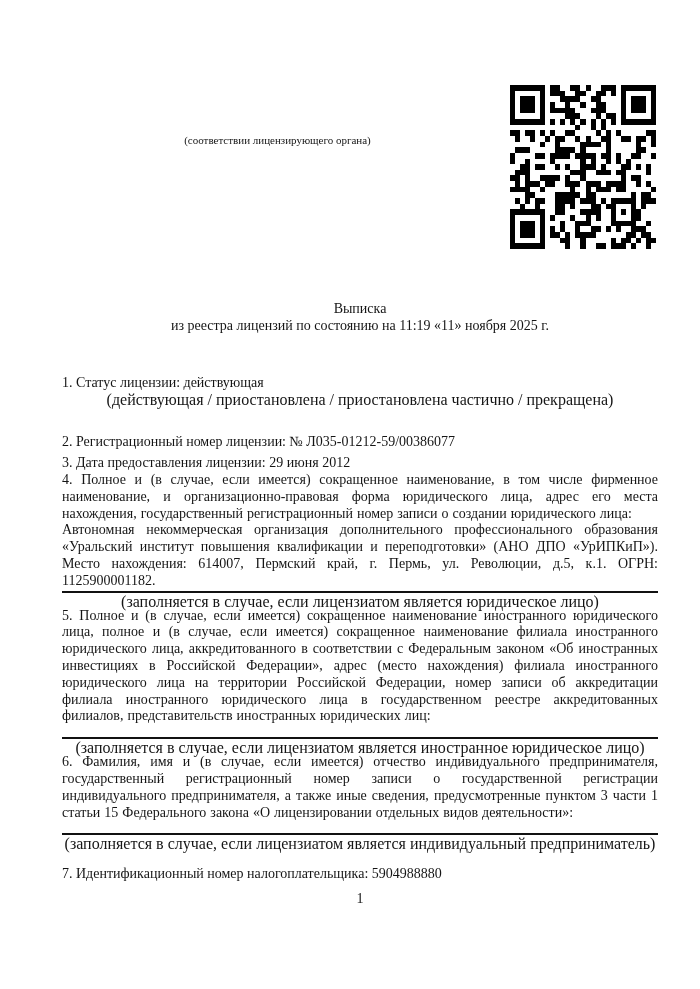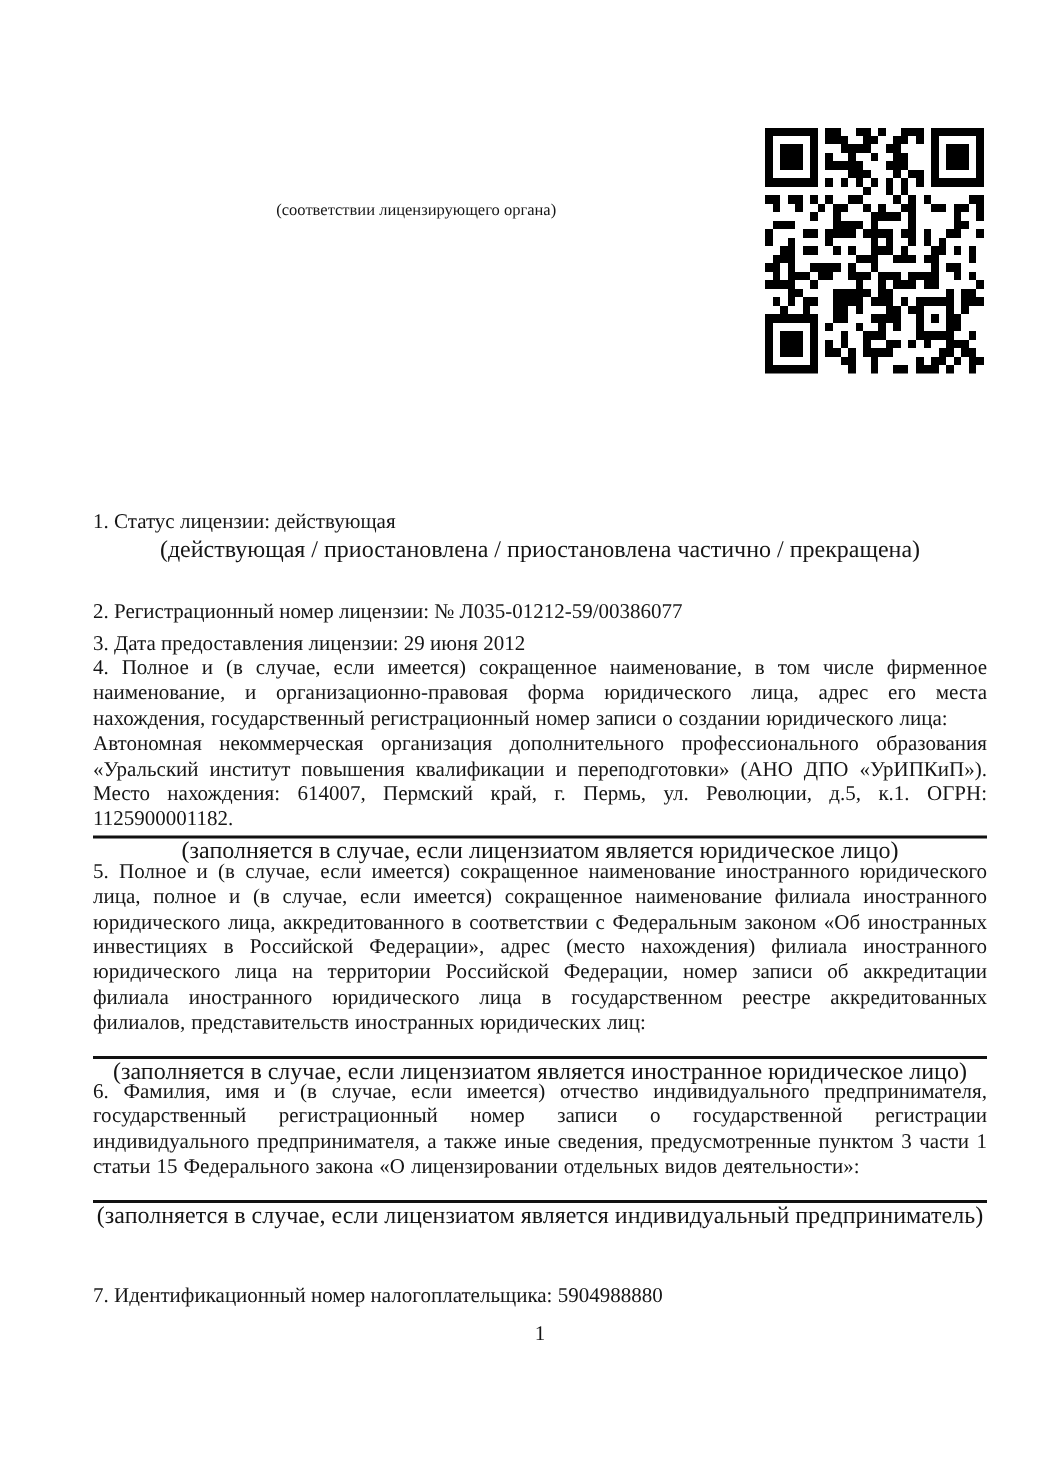--- a/index.html
+++ b/index.html
@@ -65,21 +65,21 @@
   .rule {
     border-top: 2px solid #111111;
     height: 0;
   }
   .r-tight { margin-top: 1px; }
   .r-gap   { margin-top: 12px; }
   .mt16 { margin-top: 28px; }
   .mt17 { margin-top: 17px; }
   .mt19 { margin-top: 4px; }
   .mt24 { margin-top: 24px; }
-  .mt28 { margin-top: 40px; }
+  .mt28 { margin-top: 16px; }
   .mt36 { margin-top: 40px; }
   .page-num {
     text-align: center;
     margin-top: 8px;
   }
 </style>
 </head>
 <body>
 
 <div class="page">
@@ -486,20 +486,24 @@
         <rect x="18" y="28" width="1" height="1"></rect>
         <rect x="20" y="28" width="1" height="1"></rect>
         <rect x="21" y="28" width="1" height="1"></rect>
         <rect x="22" y="28" width="1" height="1"></rect>
         <rect x="24" y="28" width="1" height="1"></rect>
         <rect x="27" y="28" width="1" height="1"></rect>
       </svg></div>
 
   <div class="content">
 
+    <div class="doc-title">
+      <div>Выписка</div>
+      <div>из реестра лицензий по состоянию на 11:19 «11» ноября 2025 г.</div>
+    </div>
 
     <div class="line mt36">1. Статус лицензии: действующая</div>
     <div class="cap">(действующая / приостановлена / приостановлена частично / прекращена)</div>
 
     <div class="line mt16">2. Регистрационный номер лицензии: № Л035-01212-59/00386077</div>
 
     <div class="line mt19">3. Дата предоставления лицензии: 29 июня 2012</div>
 
     <p class="just mt17">4. Полное и (в случае, если имеется) сокращенное наименование, в том числе фирменное наименование, и организационно-правовая форма юридического лица, адрес его места нахождения, государственный регистрационный номер записи о создании юридического лица:</p>
     <p class="just">Автономная некоммерческая организация дополнительного профессионального образования «Уральский институт повышения квалификации и переподготовки» (АНО ДПО «УрИПКиП»). Место нахождения: 614007, Пермский край, г. Пермь, ул. Революции, д.5, к.1. ОГРН: 1125900001182.</p>

